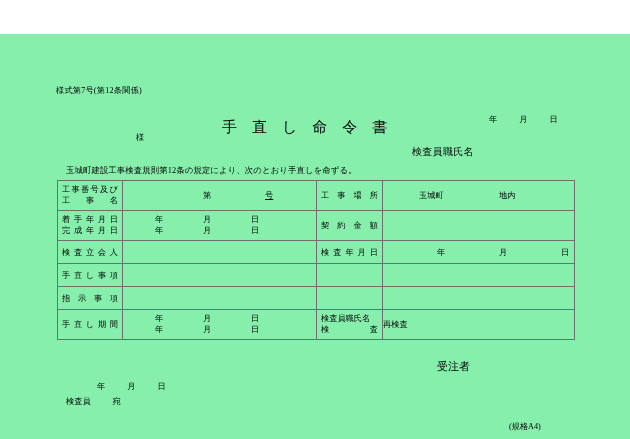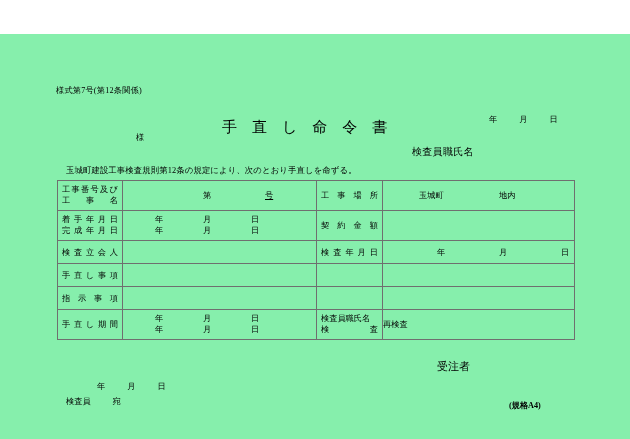--- a/index.html
+++ b/index.html
@@ -177,24 +177,23 @@
     top: 362px;
     font-size: 8.2px;
     white-space: nowrap;
     text-align: center;
   }
   .footer-to .gap { display: inline-block; width: 22px; }
 
   .size-note {
     position: absolute;
     left: 509px;
-    top: 366px;
-    font-size: 8.2px;
-    white-space: nowrap;
-    font-weight: bold;
+    top: 387px;
+    font-size: 8.2px;
+    white-space: nowrap;
   }
 </style>
 </head>
 <body>
 
 <div class="page">
 
   <div class="form-number">様式第7号(第12条関係)</div>
 
   <div class="doc-title">

